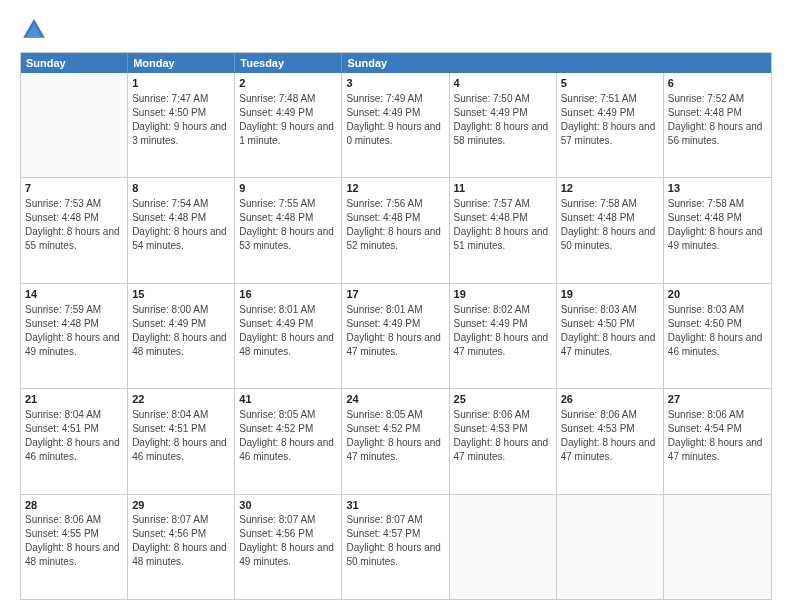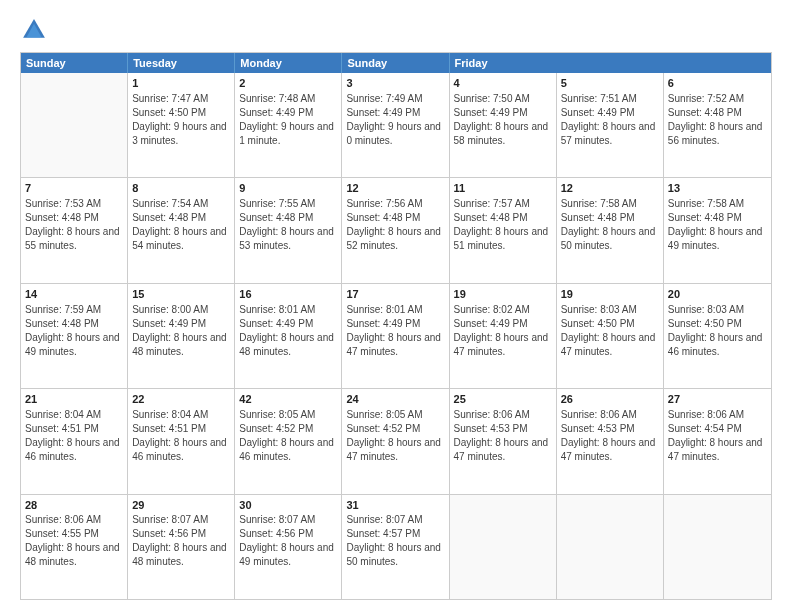--- a/index.html
+++ b/index.html
@@ -126,24 +126,23 @@
     </div>
     <div class="title-block">
       <div class="main-title"></div>
       <div class="subtitle"></div>
     </div>
   </div>
 
   <div class="calendar">
     <div class="cal-header-row">
     <div class="cal-header-cell">Sunday</div>
+        <div class="cal-header-cell">Monday</div>
         <div class="cal-header-cell">Tuesday</div>
-        <div class="cal-header-cell">Monday</div>
         <div class="cal-header-cell">Sunday</div>
-        <div class="cal-header-cell">Friday</div>
       </div>
     <div class="cal-body">
     <div class="cal-week">
           <div class="cal-cell empty"></div>
           <div class="cal-cell">
             <span class="day-num">1</span>
             <div class="cell-text">Sunrise: 7:47 AM<br>Sunset: 4:50 PM<br>Daylight: 9 hours and 3 minutes.</div>
           </div>
           <div class="cal-cell">
             <span class="day-num">2</span>
@@ -229,21 +228,21 @@
         <div class="cal-week">
           <div class="cal-cell">
             <span class="day-num">21</span>
             <div class="cell-text">Sunrise: 8:04 AM<br>Sunset: 4:51 PM<br>Daylight: 8 hours and 46 minutes.</div>
           </div>
           <div class="cal-cell">
             <span class="day-num">22</span>
             <div class="cell-text">Sunrise: 8:04 AM<br>Sunset: 4:51 PM<br>Daylight: 8 hours and 46 minutes.</div>
           </div>
           <div class="cal-cell">
-            <span class="day-num">42</span>
+            <span class="day-num">41</span>
             <div class="cell-text">Sunrise: 8:05 AM<br>Sunset: 4:52 PM<br>Daylight: 8 hours and 46 minutes.</div>
           </div>
           <div class="cal-cell">
             <span class="day-num">24</span>
             <div class="cell-text">Sunrise: 8:05 AM<br>Sunset: 4:52 PM<br>Daylight: 8 hours and 47 minutes.</div>
           </div>
           <div class="cal-cell">
             <span class="day-num">25</span>
             <div class="cell-text">Sunrise: 8:06 AM<br>Sunset: 4:53 PM<br>Daylight: 8 hours and 47 minutes.</div>
           </div>

